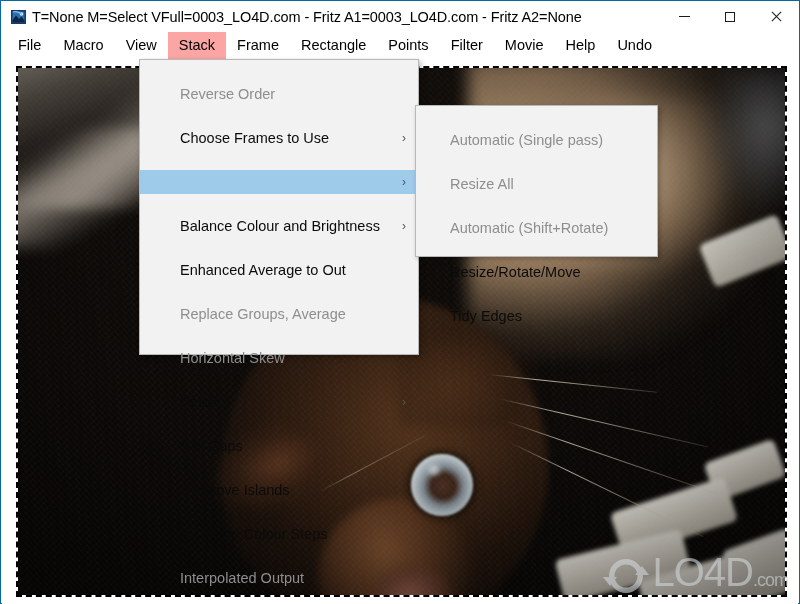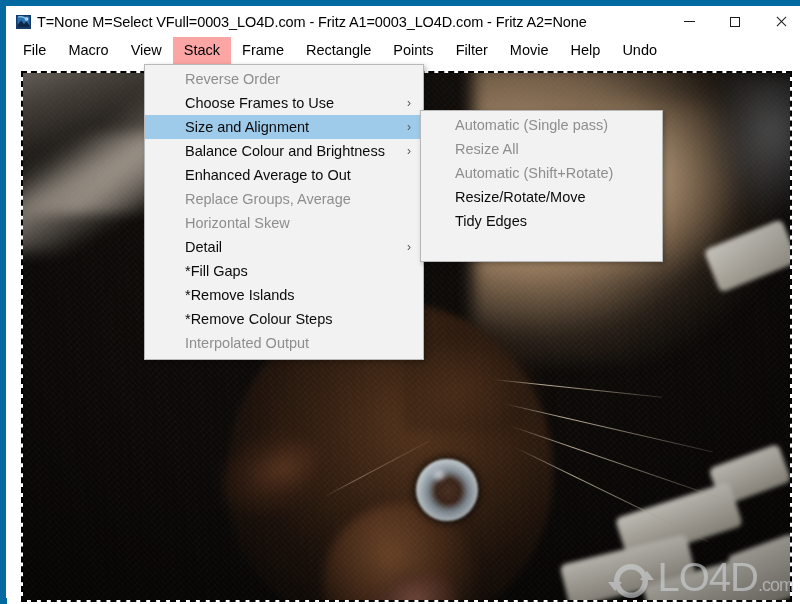--- a/index.html
+++ b/index.html
@@ -12,21 +12,21 @@
     overflow: hidden;
     -webkit-font-smoothing: antialiased;
   }
 
   
   #app-window {
     position: absolute;
     left: 0; top: 0;
     width: 800px; height: 604px;
     box-sizing: border-box;
-    border: 6px solid #0369a1;
+    border: 1px solid #0369a1;
     background: #ffffff;
   }
 
   
   #title-bar {
     position: absolute;
     left: 0; top: 0;
     width: 798px; height: 31px;
     background: #ffffff;
     display: flex;
@@ -305,20 +305,21 @@
   .menu-item {
     position: relative;
     height: 24px;
     line-height: 24px;
     font-size: 14.5px;
     color: #0b0b0b;
     padding-left: 40px;
     padding-right: 24px;
     white-space: nowrap;
     box-sizing: border-box;
+    margin-top: 20px;
   }
   .menu-item.disabled { color: #8e8e8e; }
   .menu-item.selected { background: #9fcbea; }
   .submenu-arrow {
     position: absolute;
     right: 12px; top: 0;
     font-size: 12px;
     color: #555555;
     line-height: 24px;
   }
@@ -417,21 +418,21 @@
       </span>
       <span id="watermark-text">
         <span>LO4D</span><span class="dotcom">.com</span>
       </span>
     </div>
   </div>
 
   <div class="menu-panel" id="stack-menu">
       <div class="menu-item disabled"><span>Reverse Order</span></div>
       <div class="menu-item"><span>Choose Frames to Use</span><span class="submenu-arrow">›</span></div>
-      <div class="menu-item selected"><span>Size and Alignment</span><span class="submenu-arrow">›</span></div>
+      <div class="menu-item selected"><span class="submenu-arrow">›</span></div>
       <div class="menu-item"><span>Balance Colour and Brightness</span><span class="submenu-arrow">›</span></div>
       <div class="menu-item"><span>Enhanced Average to Out</span></div>
       <div class="menu-item disabled"><span>Replace Groups, Average</span></div>
       <div class="menu-item disabled"><span>Horizontal Skew</span></div>
       <div class="menu-item"><span>Detail</span><span class="submenu-arrow">›</span></div>
       <div class="menu-item"><span>*Fill Gaps</span></div>
       <div class="menu-item"><span>*Remove Islands</span></div>
       <div class="menu-item"><span>*Remove Colour Steps</span></div>
       <div class="menu-item disabled"><span>Interpolated Output</span></div>
     </div>

